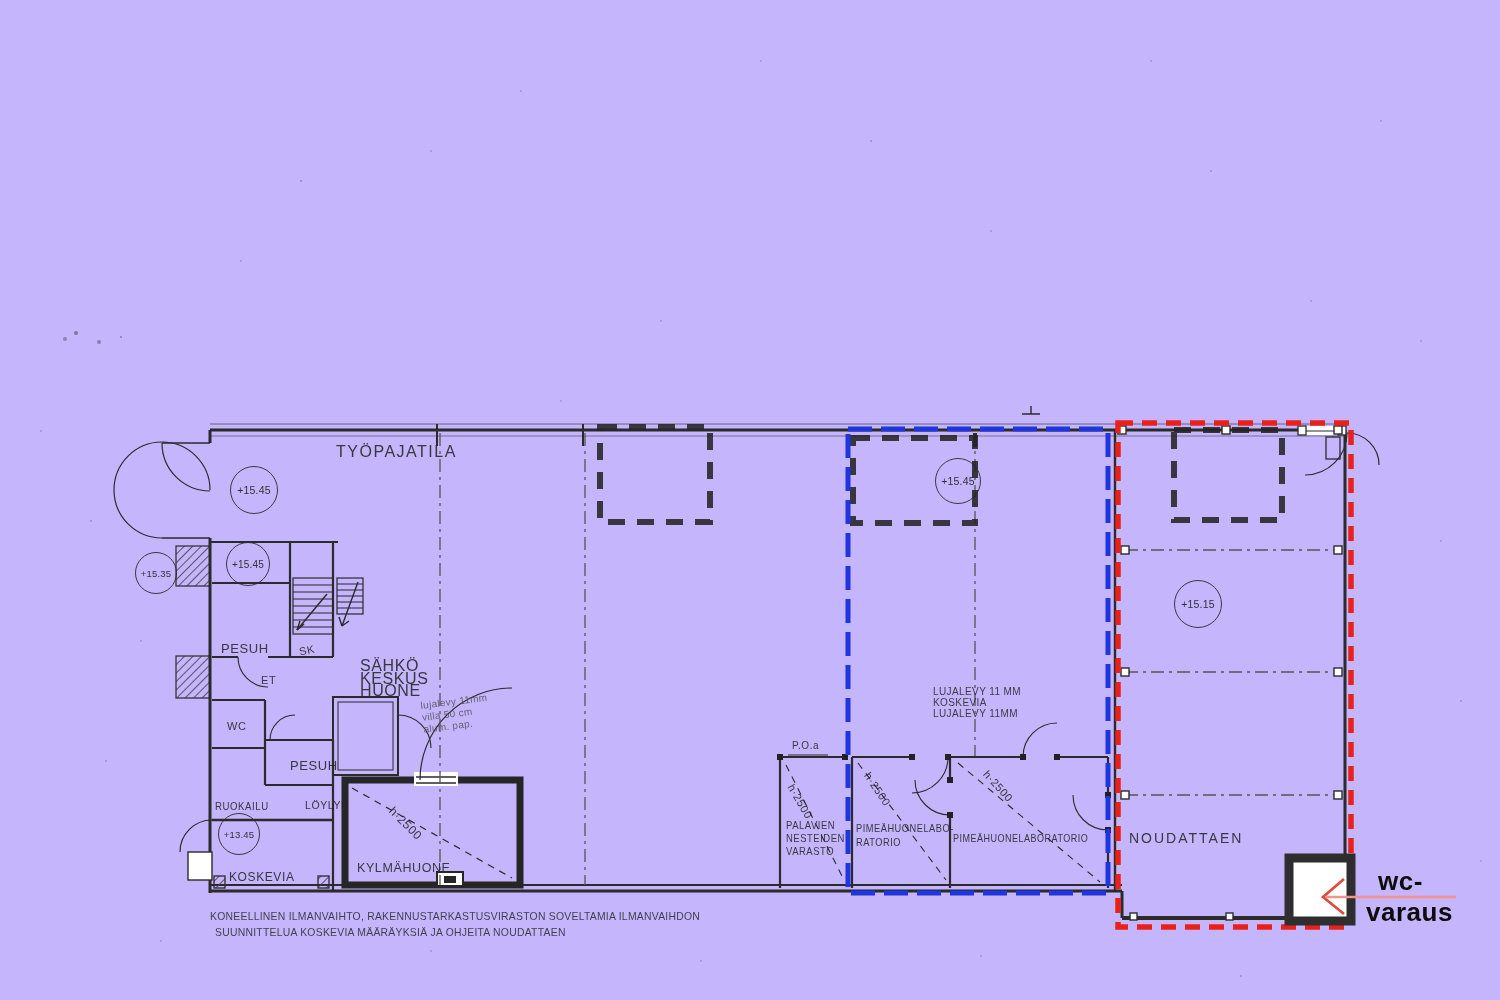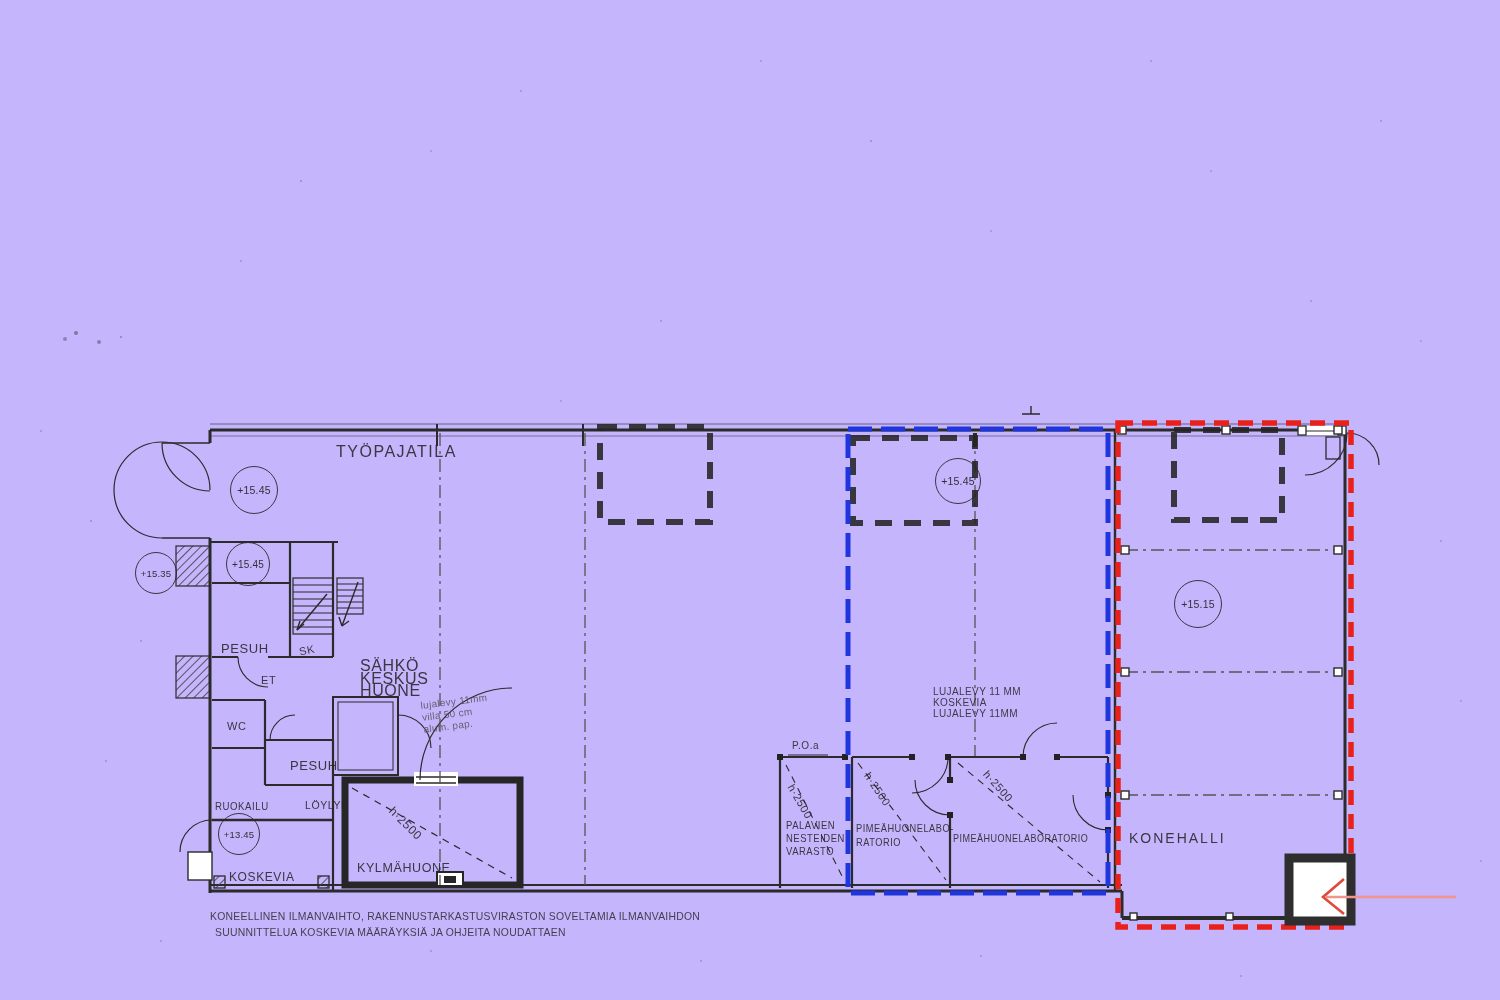--- a/index.html
+++ b/index.html
@@ -245,21 +245,21 @@
     <div>VARASTO</div>
   </div>
 
   <div class="lbl" style="left:856px;top:821px;font-size:10.5px;line-height:14px;transform:scaleX(.88);transform-origin:0 0;">
     <div>PIMEÄHUONELABO-</div>
     <div>RATORIO</div>
   </div>
 
   <div class="lbl" style="left:953px;top:832px;font-size:11px;transform:scaleX(.82);transform-origin:0 0;">PIMEÄHUONELABORATORIO</div>
 
-  <div class="lbl" style="left:1129px;top:830px;font-size:14px;letter-spacing:2px;">KONEHALLI</div>
+  <div class="lbl" style="left:1129px;top:830px;font-size:14px;letter-spacing:2px;">NOUDATTAEN</div>
 
   <div class="lbl wallnote" style="left:933px;top:686px;">
     <div>LUJALEVY 11 MM</div>
     <div>KOSKEVIA</div>
     <div>LUJALEVY 11MM</div>
   </div>
 
   <div class="lbl diag" style="left:396px;top:804px;font-size:12px;transform:rotate(45deg);">h·2500</div>
   <div class="lbl diag" style="left:796px;top:782px;font-size:11px;transform:rotate(60deg);">h·2500</div>
   <div class="lbl diag" style="left:872px;top:770px;font-size:11px;transform:rotate(56deg);">h·2500</div>
@@ -270,15 +270,19 @@
   <div class="level" style="left:226px;top:542px;width:42px;height:42px;font-size:10px;">+15.45</div>
   <div class="level" style="left:218px;top:813px;width:40px;height:40px;font-size:9.5px;">+13.45</div>
   <div class="level" style="left:935px;top:458px;width:44px;height:44px;">+15.45</div>
   <div class="level" style="left:1174px;top:580px;width:46px;height:46px;">+15.15</div>
 
   <div class="lbl footer" style="left:210px;top:908px;">
     <div>KONEELLINEN ILMANVAIHTO, RAKENNUSTARKASTUSVIRASTON SOVELTAMIA ILMANVAIHDON</div>
     <div style="padding-left:5px;">SUUNNITTELUA KOSKEVIA MÄÄRÄYKSIÄ JA OHJEITA NOUDATTAEN</div>
   </div>
 
+  <div class="wcvaraus">
+    <div class="l1">wc-</div>
+    <div>varaus</div>
+  </div>
 
   <div class="speckles"></div>
 </div>
 
 </body></html>

